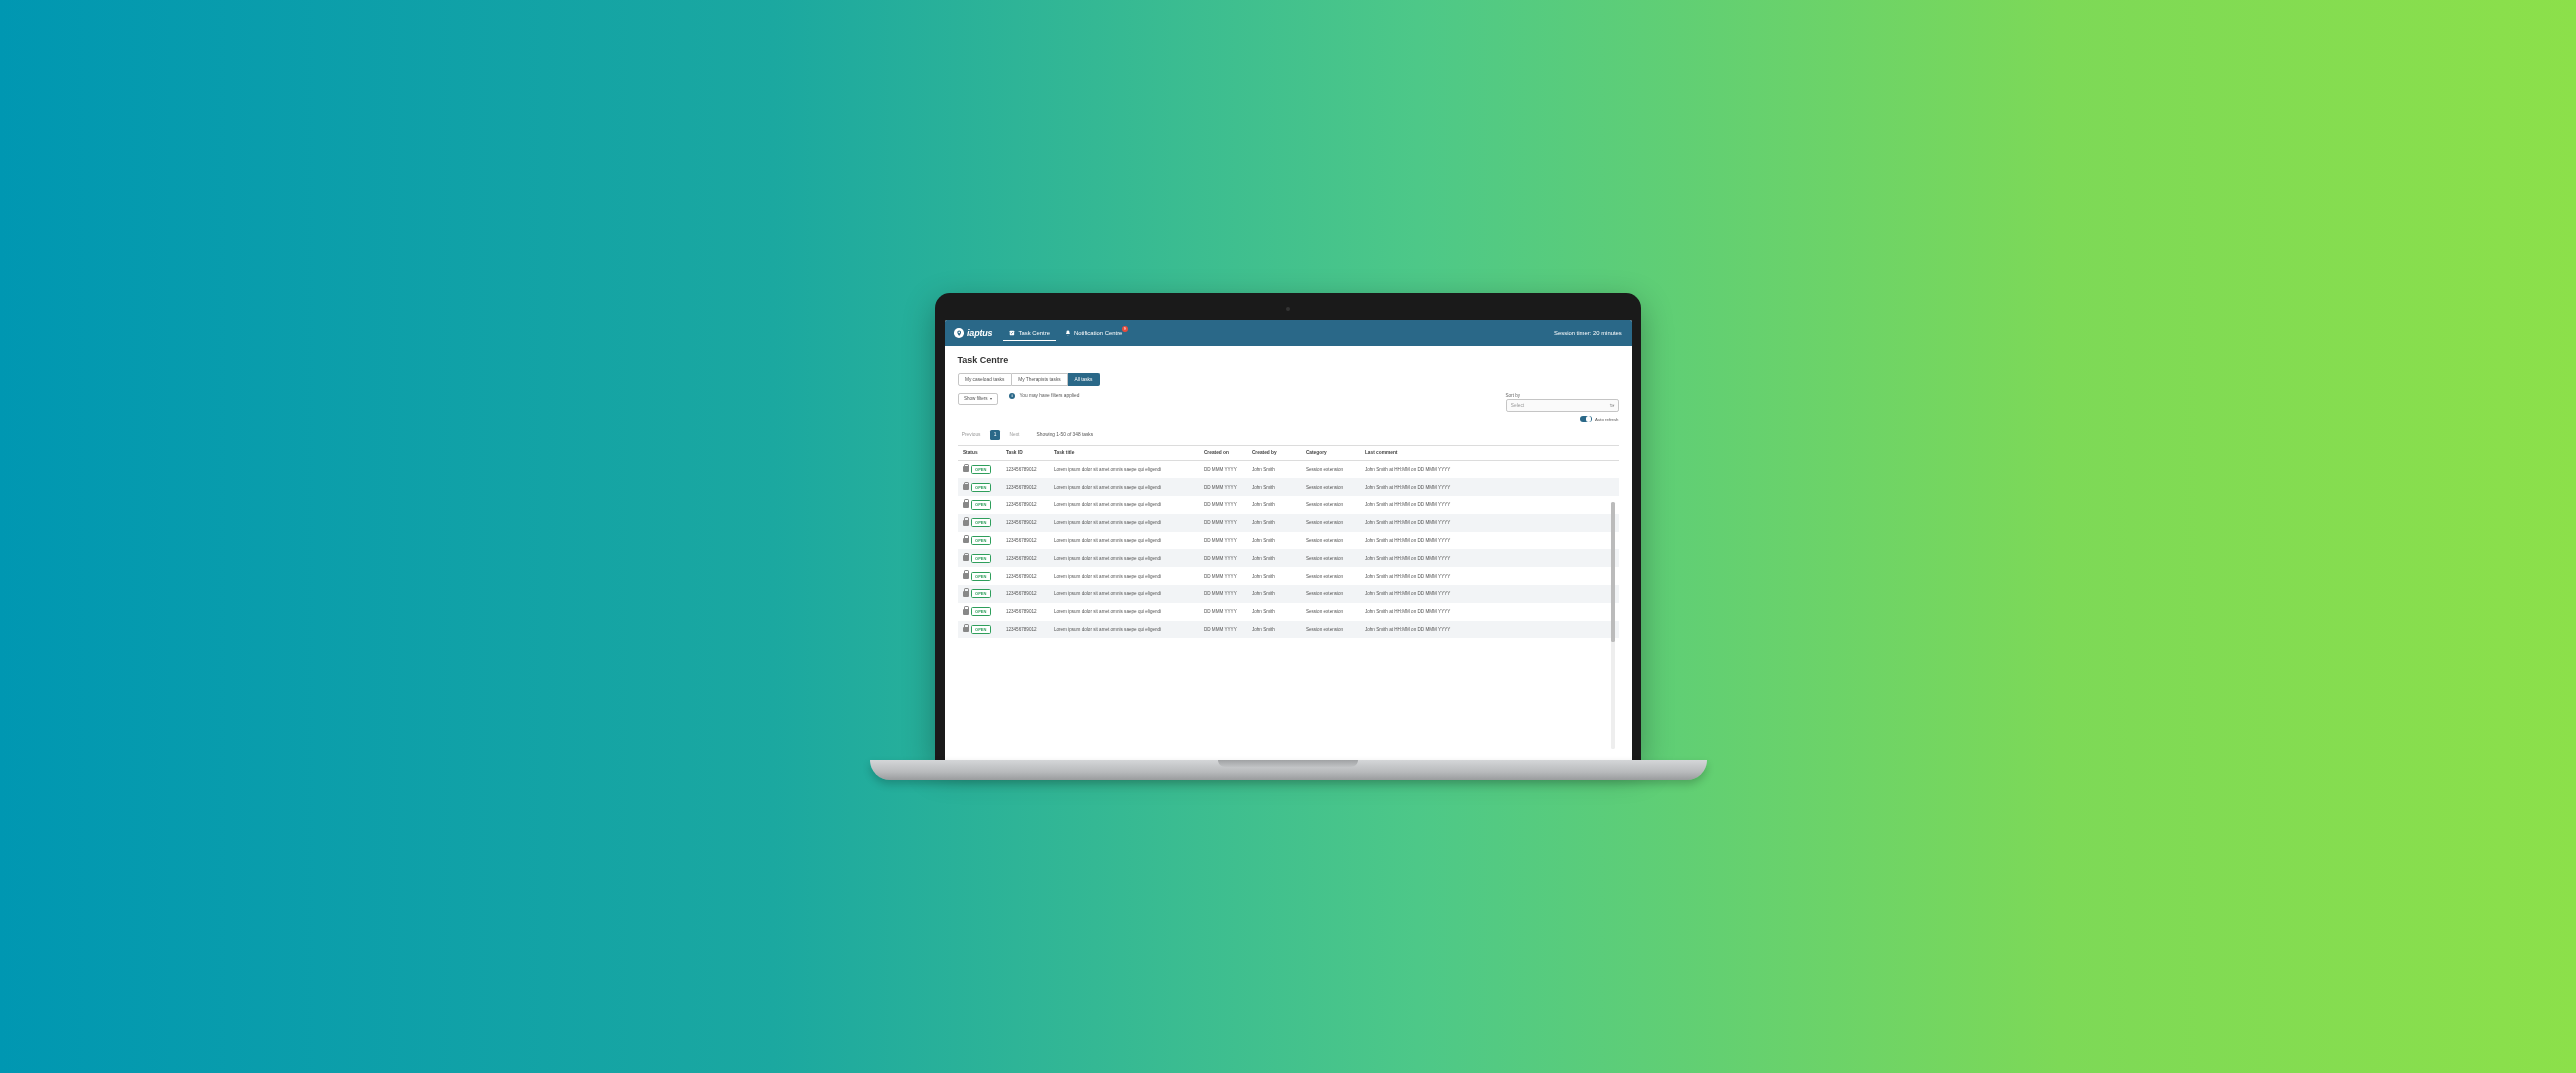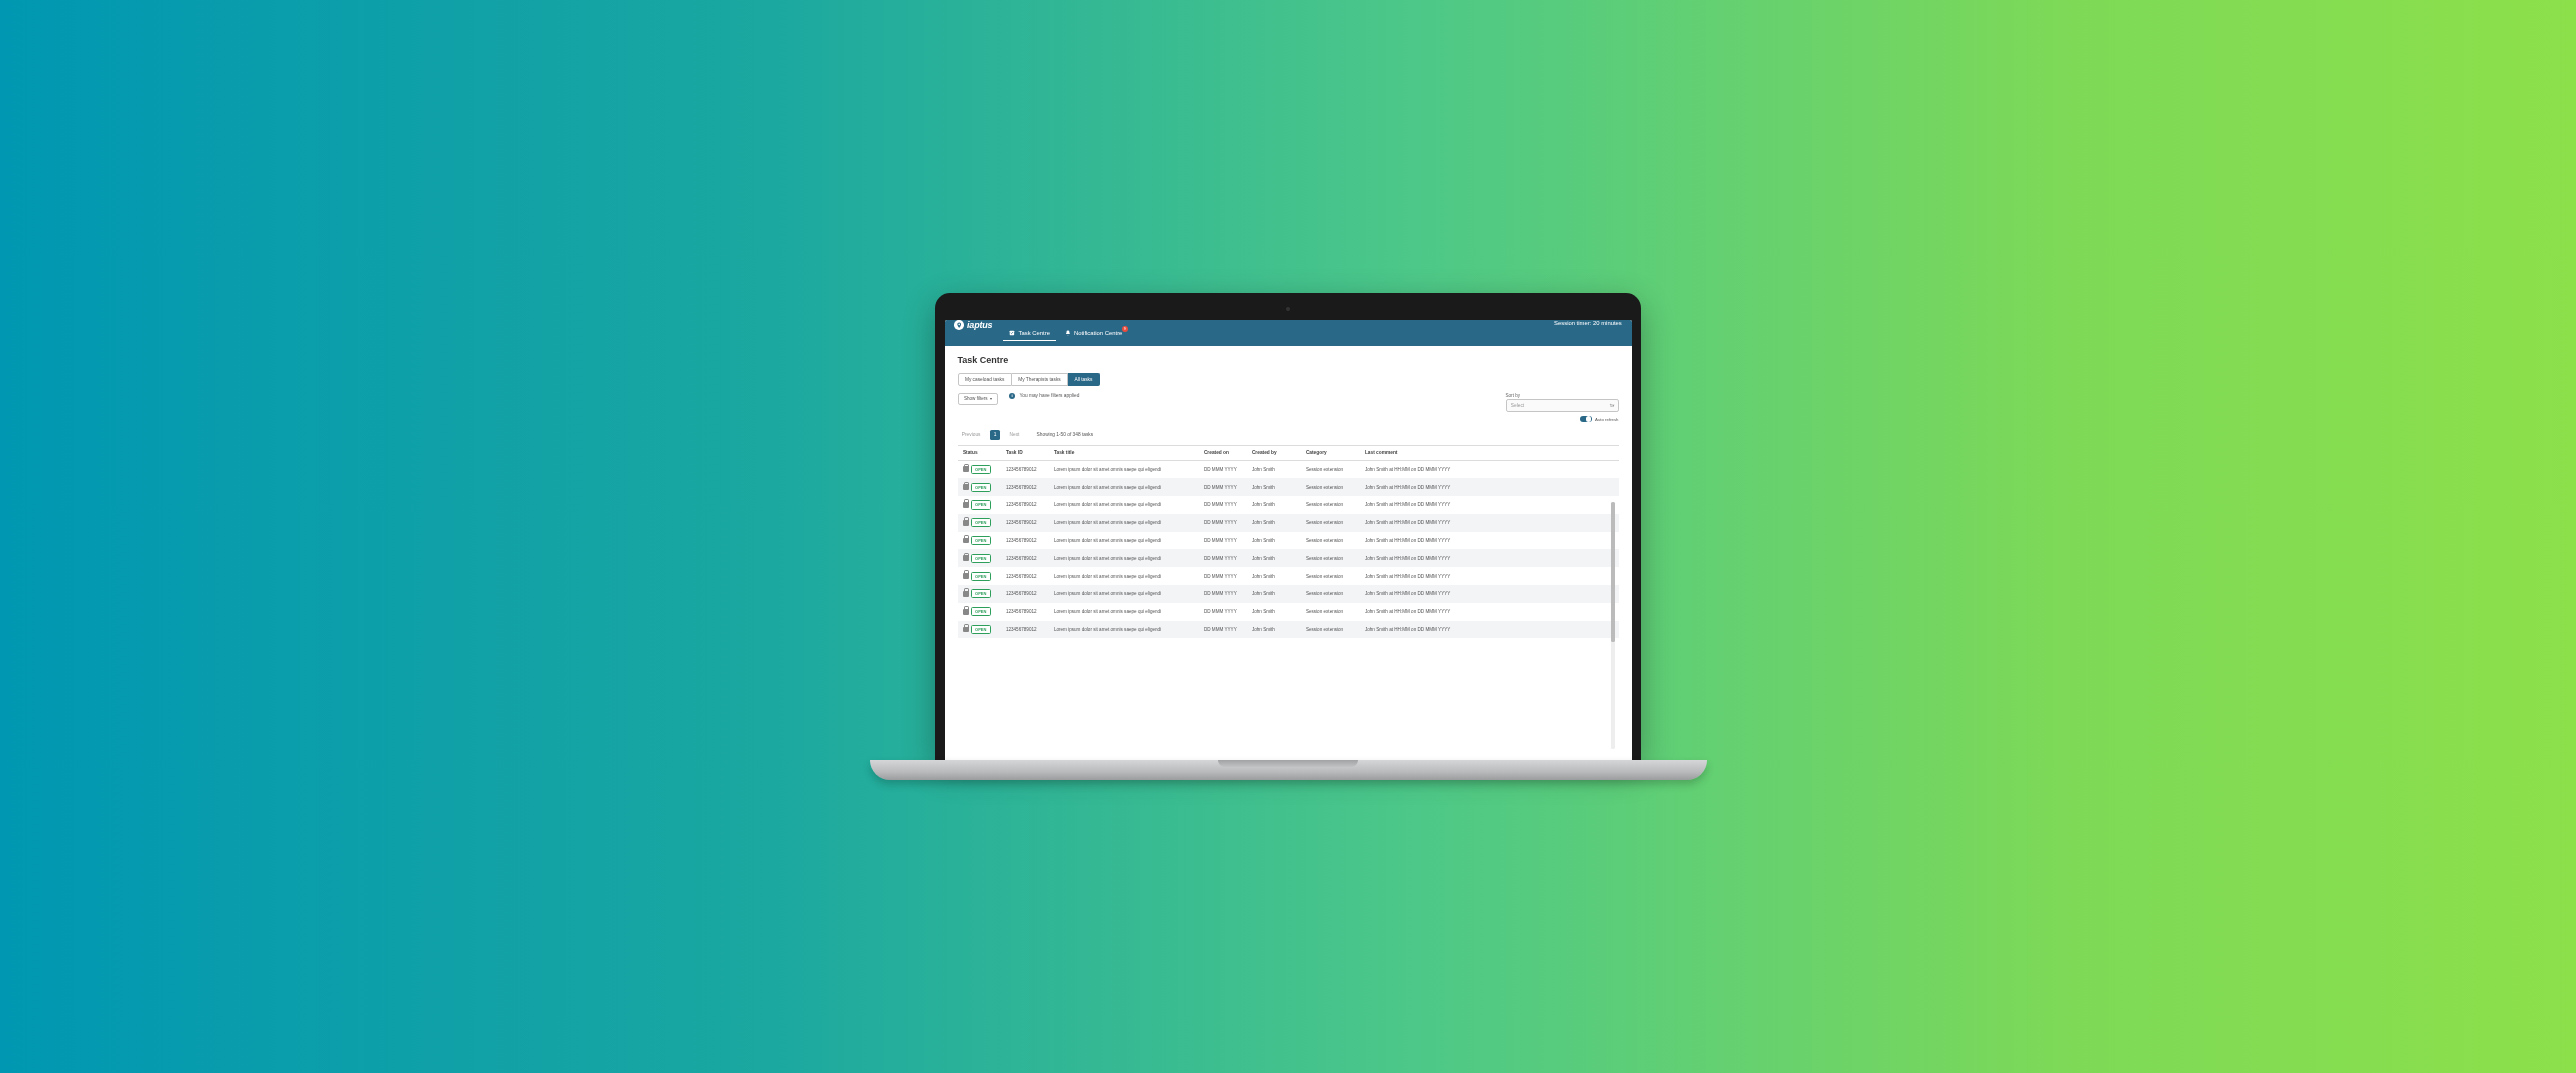--- a/index.html
+++ b/index.html
@@ -4,21 +4,21 @@
 <style>
 *{box-sizing:border-box;margin:0;padding:0;font-family:-apple-system,BlinkMacSystemFont,'Segoe UI',Arial,sans-serif}
 body{width:2576px;height:1073px;background:linear-gradient(90deg,#0097b2 0%,#1ba8a0 30%,#4dc888 55%,#7dd957 80%,#8ce04a 100%);display:flex;align-items:center;justify-content:center;overflow:hidden}
 .laptop{position:relative;width:837px;display:flex;flex-direction:column;align-items:center}
 .laptop-frame{background:#1a1a1a;border-radius:15px 15px 0 0;padding:14px 9.7px 0 9.7px;box-shadow:0 10.7px 32px rgba(0,0,0,0.3)}
 .camera{width:4.3px;height:4.3px;border-radius:50%;background:#333;margin:0 auto 8.6px auto}
 .screen{width:687px;height:440px;background:#fff;overflow:hidden;display:flex;flex-direction:column;border-radius:2.1px 2.1px 0 0}
 .laptop-base{width:837px;height:20.4px;background:linear-gradient(180deg,#d4d6d8 0%,#b8babc 60%,#9a9c9e 100%);border-radius:0 0 43px 43px;box-shadow:0 4.3px 8.6px rgba(0,0,0,0.2);position:relative}
 .trackpad{position:absolute;top:0;left:50%;transform:translateX(-50%);width:140px;height:7.5px;background:linear-gradient(180deg,#a0a2a4,#c0c2c4);border-radius:0 0 8.6px 8.6px}
 
-.header{background:#2a6888;height:26px;display:flex;align-items:flex-start;padding:0 9.7px;gap:10.7px;font-size:5.9px}
+.header{background:#2a6888;height:26px;display:flex;align-items:center;padding:0 9.7px;gap:10.7px;font-size:5.9px}
 .logo{display:flex;align-items:center;gap:3.2px;color:#fff}
 .logo-icon{width:9.7px;height:9.7px;border-radius:50%;background:#fff;display:flex;align-items:center;justify-content:center}
 .logo-text{font-size:9px;font-weight:600;font-style:italic;letter-spacing:-0.2px}
 .nav-links{display:flex;gap:2.1px;height:100%;align-items:center}
 .nav-link{display:flex;align-items:center;gap:3.2px;color:#fff;padding:5.4px 6.4px;cursor:pointer;position:relative}
 .nav-link.active{border-bottom:1.6px solid #fff;padding-bottom:3.8px}
 .nav-icon{width:5.9px;height:5.9px;display:inline-block}
 .badge{position:absolute;top:2.1px;right:1.1px;background:#e74c3c;color:#fff;font-size:3.8px;width:5.9px;height:5.9px;border-radius:50%;display:flex;align-items:center;justify-content:center}
 .session-timer{margin-left:auto;color:#fff;font-size:5.9px}
 

